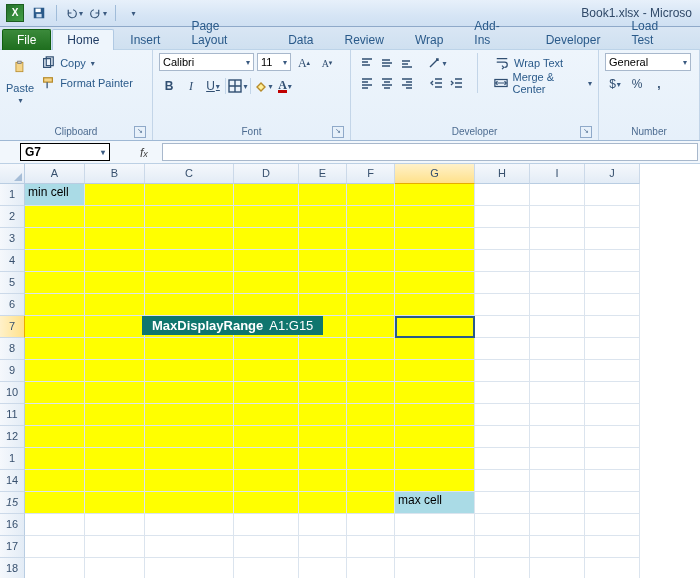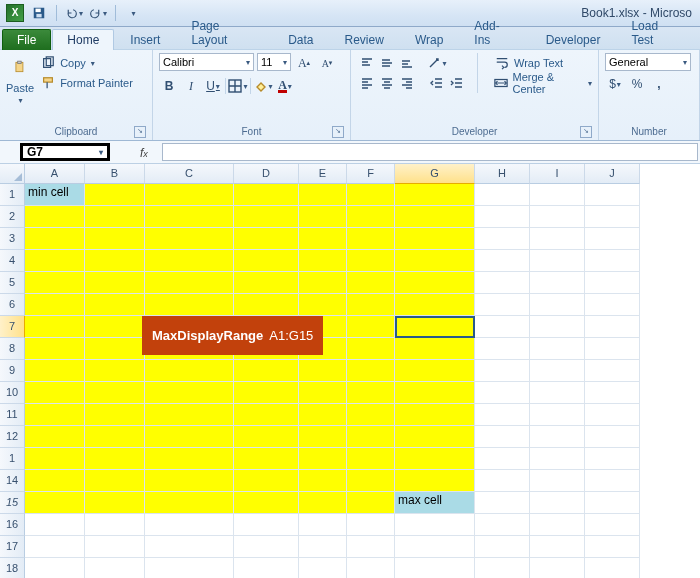--- a/index.html
+++ b/index.html
@@ -33,40 +33,40 @@
 
 .small-row{display:flex;align-items:center;height:20px;font-size:11px;gap:4px;color:#2a5a8a}
 .small-ic{width:16px;height:16px;display:flex;align-items:center;justify-content:center;color:#314f72}
 .dd{font-size:8px;color:#3a5a80;margin-left:1px}
 
 .combo{height:18px;border:1px solid #a8b8cc;background:#fff;font-size:11px;padding:0 3px;display:flex;align-items:center;justify-content:space-between;box-sizing:border-box}
 .mini{width:20px;height:20px;display:flex;align-items:center;justify-content:center;font-size:12px;color:#314f72}
 
 
 #fx-row{height:22px;border-bottom:1px solid #bcd0e4;display:flex;align-items:center;background:#f2f7fc}
-#namebox{width:90px;height:18px;border:3px solid #000000;background:#fff;margin-left:20px;display:flex;align-items:center;font-size:12px;padding:0 4px;box-sizing:border-box;justify-content:space-between;font-weight:bold}
+#namebox{width:90px;height:18px;border:1px solid #000000;background:#fff;margin-left:20px;display:flex;align-items:center;font-size:12px;padding:0 4px;box-sizing:border-box;justify-content:space-between;font-weight:bold}
 #fx-icon{margin:0 14px 0 30px;font-style:italic;font-size:12px;color:#444}
 #fx-input{flex:1;height:18px;border:1px solid #a8b8cc;background:#fff;font-size:12px;box-sizing:border-box;margin-right:2px}
 
 
 #grid{position:relative}
 #corner{position:absolute;left:0;top:0;width:25px;height:20px;background:linear-gradient(#f5f8fc,#e3ecf6);border-right:1px solid #b9cde2;border-bottom:1px solid #b9cde2;box-sizing:border-box}
 #corner::after{content:"";position:absolute;right:2px;bottom:2px;border-left:8px solid transparent;border-bottom:8px solid #a6bdd7}
 #colheads{position:absolute;left:25px;top:0;height:20px;display:flex}
 .ch{height:20px;border-right:1px solid #cbd9e9;border-bottom:1px solid #b9cde2;background:linear-gradient(#f5f8fc,#e3ecf6);text-align:center;font-size:11px;color:#37506e;line-height:19px;box-sizing:border-box}
 .ch.sel{background:linear-gradient(#fff1c9,#ffe18a);border-bottom-color:#e7ac00}
 #rowheads{position:absolute;left:0;top:20px;width:25px}
 .rh{width:25px;border-right:1px solid #b9cde2;border-bottom:1px solid #cbd9e9;background:linear-gradient(90deg,#f5f8fc,#e3ecf6);text-align:center;font-size:11px;color:#37506e;box-sizing:border-box;line-height:100%}
 .rh.sel{background:linear-gradient(90deg,#fff1c9,#ffe18a);border-right-color:#e7ac00}
 #cells{position:absolute;left:25px;top:20px}
 .cell{position:absolute;border-right:1px solid #dbe4ee;border-bottom:1px solid #dbe4ee;font-size:12px;padding:1px 3px;box-sizing:border-box;background:#fff;overflow:hidden;white-space:nowrap}
 .yellow{background:#ffff00}
 .cyan{background:#aadbe6}
 .active-cell{outline:2px solid #2a5a8a;outline-offset:-2px;z-index:5}
-#overlay-banner{position:absolute;background:#c2410c;color:#fff;font-weight:bold;font-size:13px;z-index:6;padding:12px 10px;white-space:nowrap}
+#overlay-banner{position:absolute;background:#0f766e;color:#fff;font-weight:bold;font-size:13px;z-index:6;padding:2px 10px;white-space:nowrap}
 #overlay-banner .sub{font-weight:normal;margin-left:6px}
 
 
 svg{width:14px;height:14px;stroke:#314f72;stroke-width:1.4;fill:none}
 </style>
 </head>
 <body>
 
 <div id="titlebar">
   <div id="qat">

